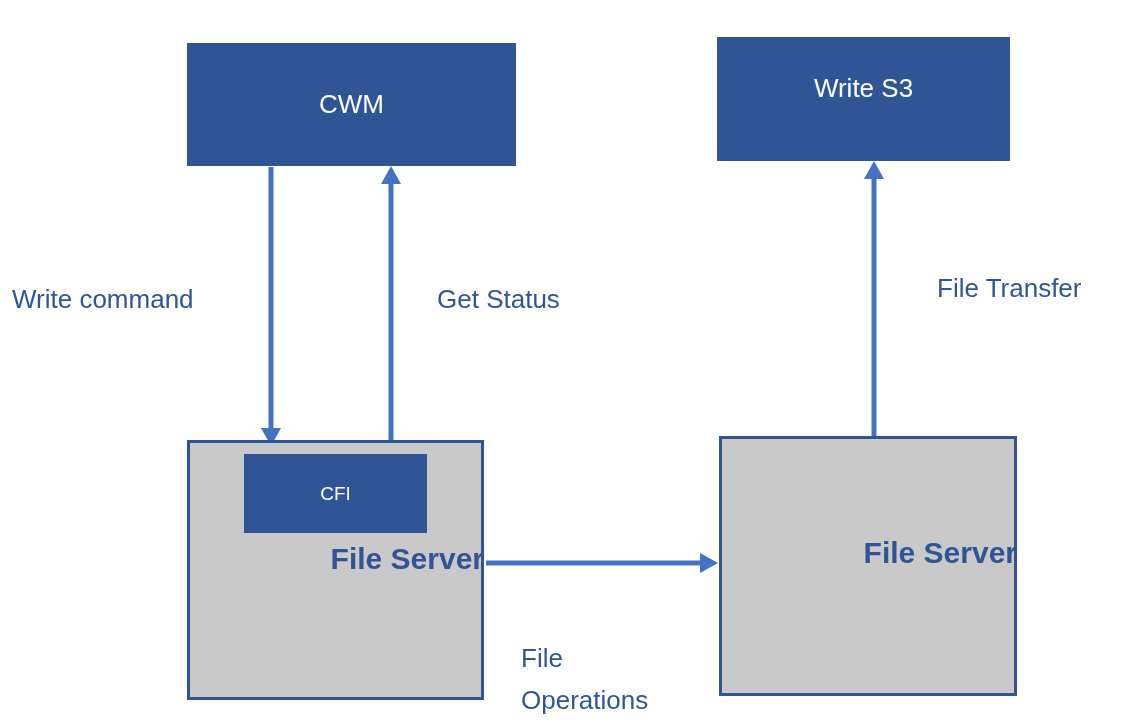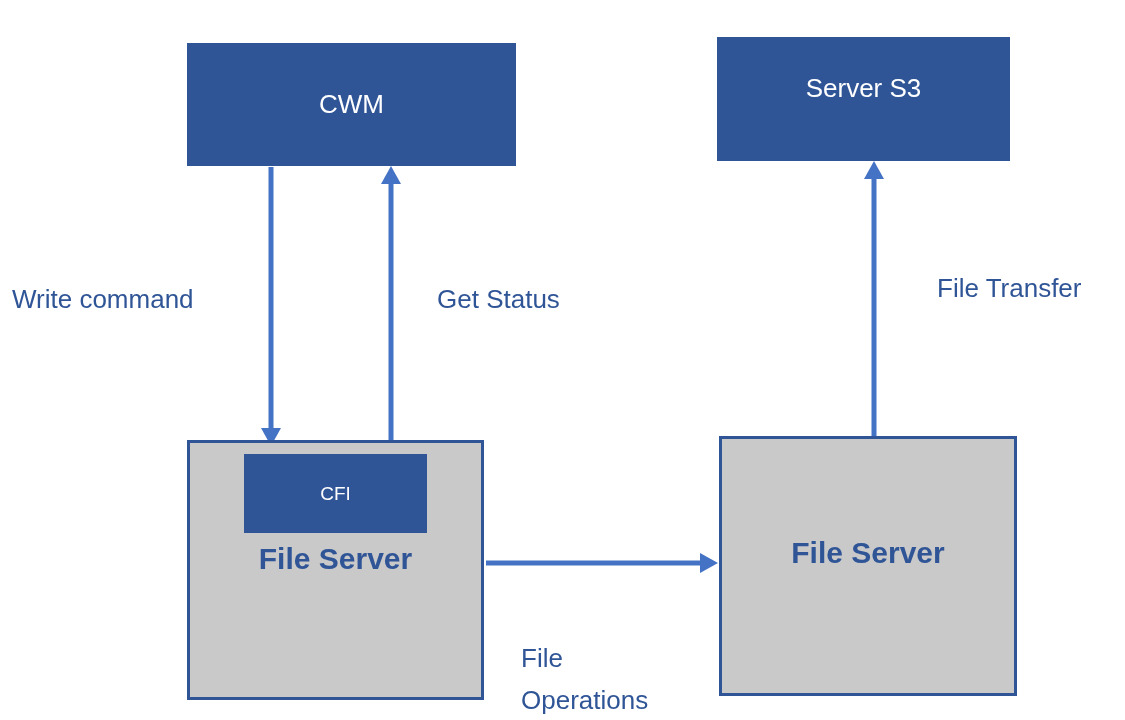--- a/index.html
+++ b/index.html
@@ -30,21 +30,21 @@
   .node-gray {
     position: absolute;
     background: var(--gray-fill);
     border: 3px solid var(--dark-blue);
   }
   .gray-title {
     position: absolute;
     color: var(--dark-blue);
     font-size: 30px;
     font-weight: bold;
-    text-align: center;
+    text-align: right;
   }
   .edge-label {
     position: absolute;
     color: var(--dark-blue);
     font-size: 26px;
     line-height: 42px;
     white-space: nowrap;
   }
   .edge-label.wrap { white-space: normal; }
   #arrows {
@@ -79,21 +79,21 @@
       <line x1="486" y1="563" x2="701" y2="563"></line>
       <polygon points="700,553 700,573 718,563"></polygon>
     </g>
   </svg>
 
   <div class="node-solid" style="left:187px; top:43px; width:329px; height:123px; ">
     <span>CWM</span>
   </div>
 
   <div class="node-solid" style="left:717px; top:37px; width:293px; height:124px; padding-bottom:22px;">
-    <span>Server S3</span>
+    <span>Write S3</span>
   </div>
 
   <div class="node-gray" style="left:187px; top:440px; width:297px; height:260px;"></div>
 
   <div class="node-solid" style="left:244px; top:454px; width:183px; height:79px; font-size:19px;">
     <span>CFI</span>
   </div>
 
   <div class="gray-title" style="left:187px; top:542px; width:297px;">File Server</div>
 

